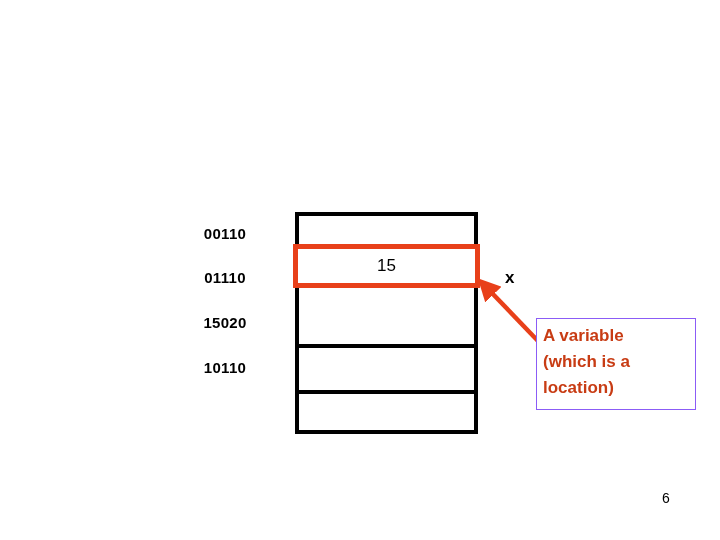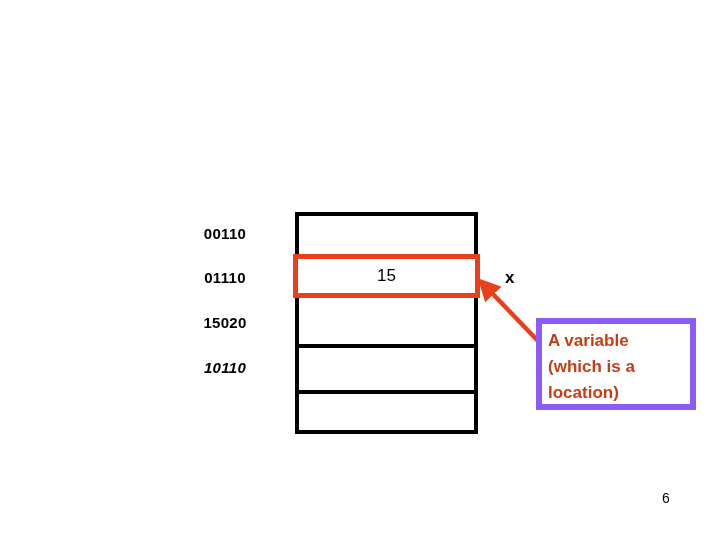--- a/index.html
+++ b/index.html
@@ -52,21 +52,21 @@
   .address-item {
     height: 44px;
     line-height: 44px;
     font-size: 15px;
     font-weight: bold;
     color: #000000;
     letter-spacing: 0.3px;
     text-align: center;
   }
   .address-item.r4 { height: 46px; line-height: 46px; }
-  .address-item.r5 { height: 44px; line-height: 44px; font-style: italic; }
+  .address-item.r5 { height: 44px; line-height: 44px; }
 
   
   .memory-grid {
     position: absolute;
     left: 295px;
     top: 212px;
     width: 183px;
     height: 222px;
     border-left: 4px solid #000000;
     border-right: 4px solid #000000;
@@ -91,21 +91,21 @@
     line-height: 44px;
     font-size: 17px;
     font-weight: 400;
     color: #000000;
   }
 
   
   .mem-highlight {
     position: absolute;
     left: 293px;
-    top: 254px;
+    top: 244px;
     width: 187px;
     height: 44px;
     box-sizing: border-box;
     border: 5px solid #e8401a;
     background: #ffffff;
     text-align: center;
   }
   .mem-highlight .cell-value {
     display: block;
     line-height: 34px;
@@ -134,21 +134,21 @@
   }
 
   
   .callout {
     position: absolute;
     left: 536px;
     top: 318px;
     width: 160px;
     height: 92px;
     box-sizing: border-box;
-    border: 6px solid #8b5cf6;
+    border: 1px solid #8b5cf6;
     background: #ffffff;
     padding: 4px 0 0 6px;
     font-size: 17px;
     font-weight: bold;
     line-height: 26px;
     color: #c83c14;
     white-space: pre-line;
   }
 
   

